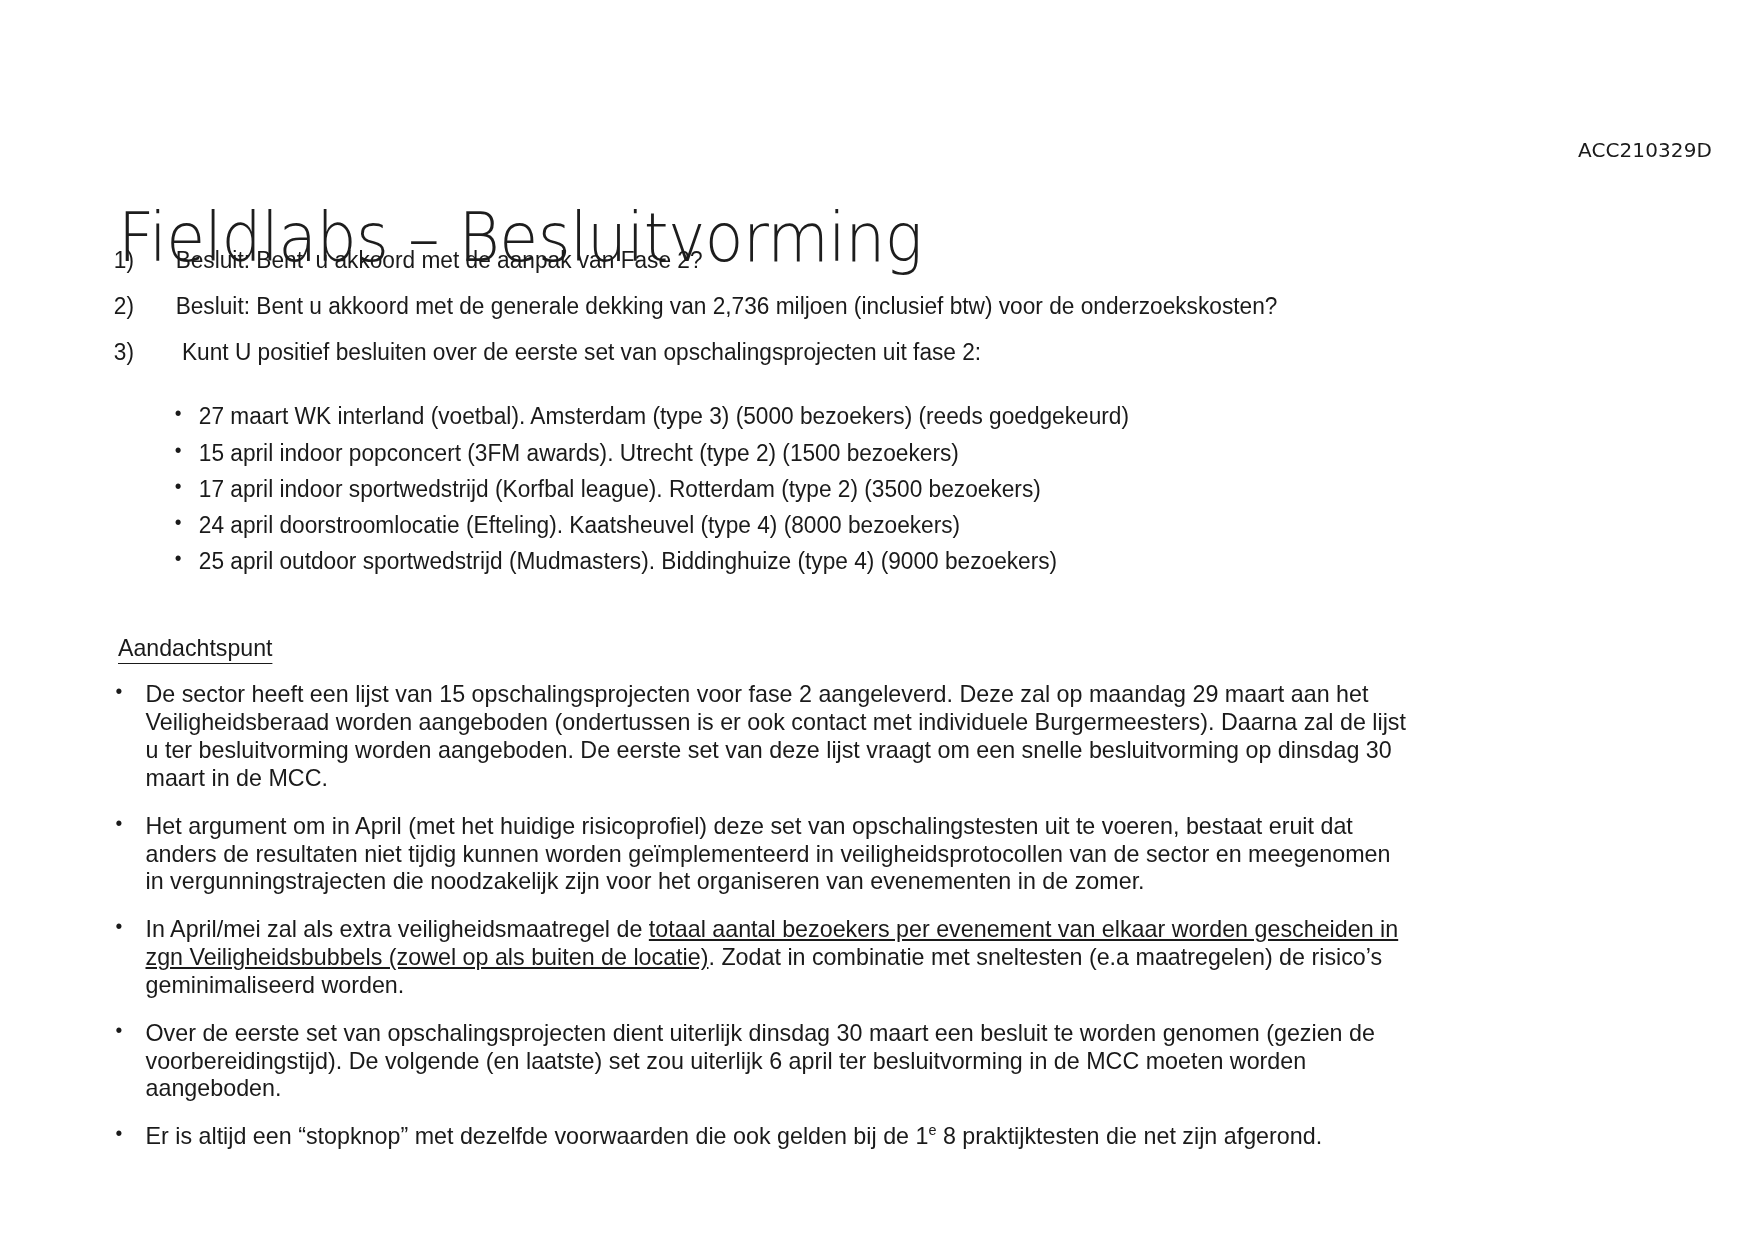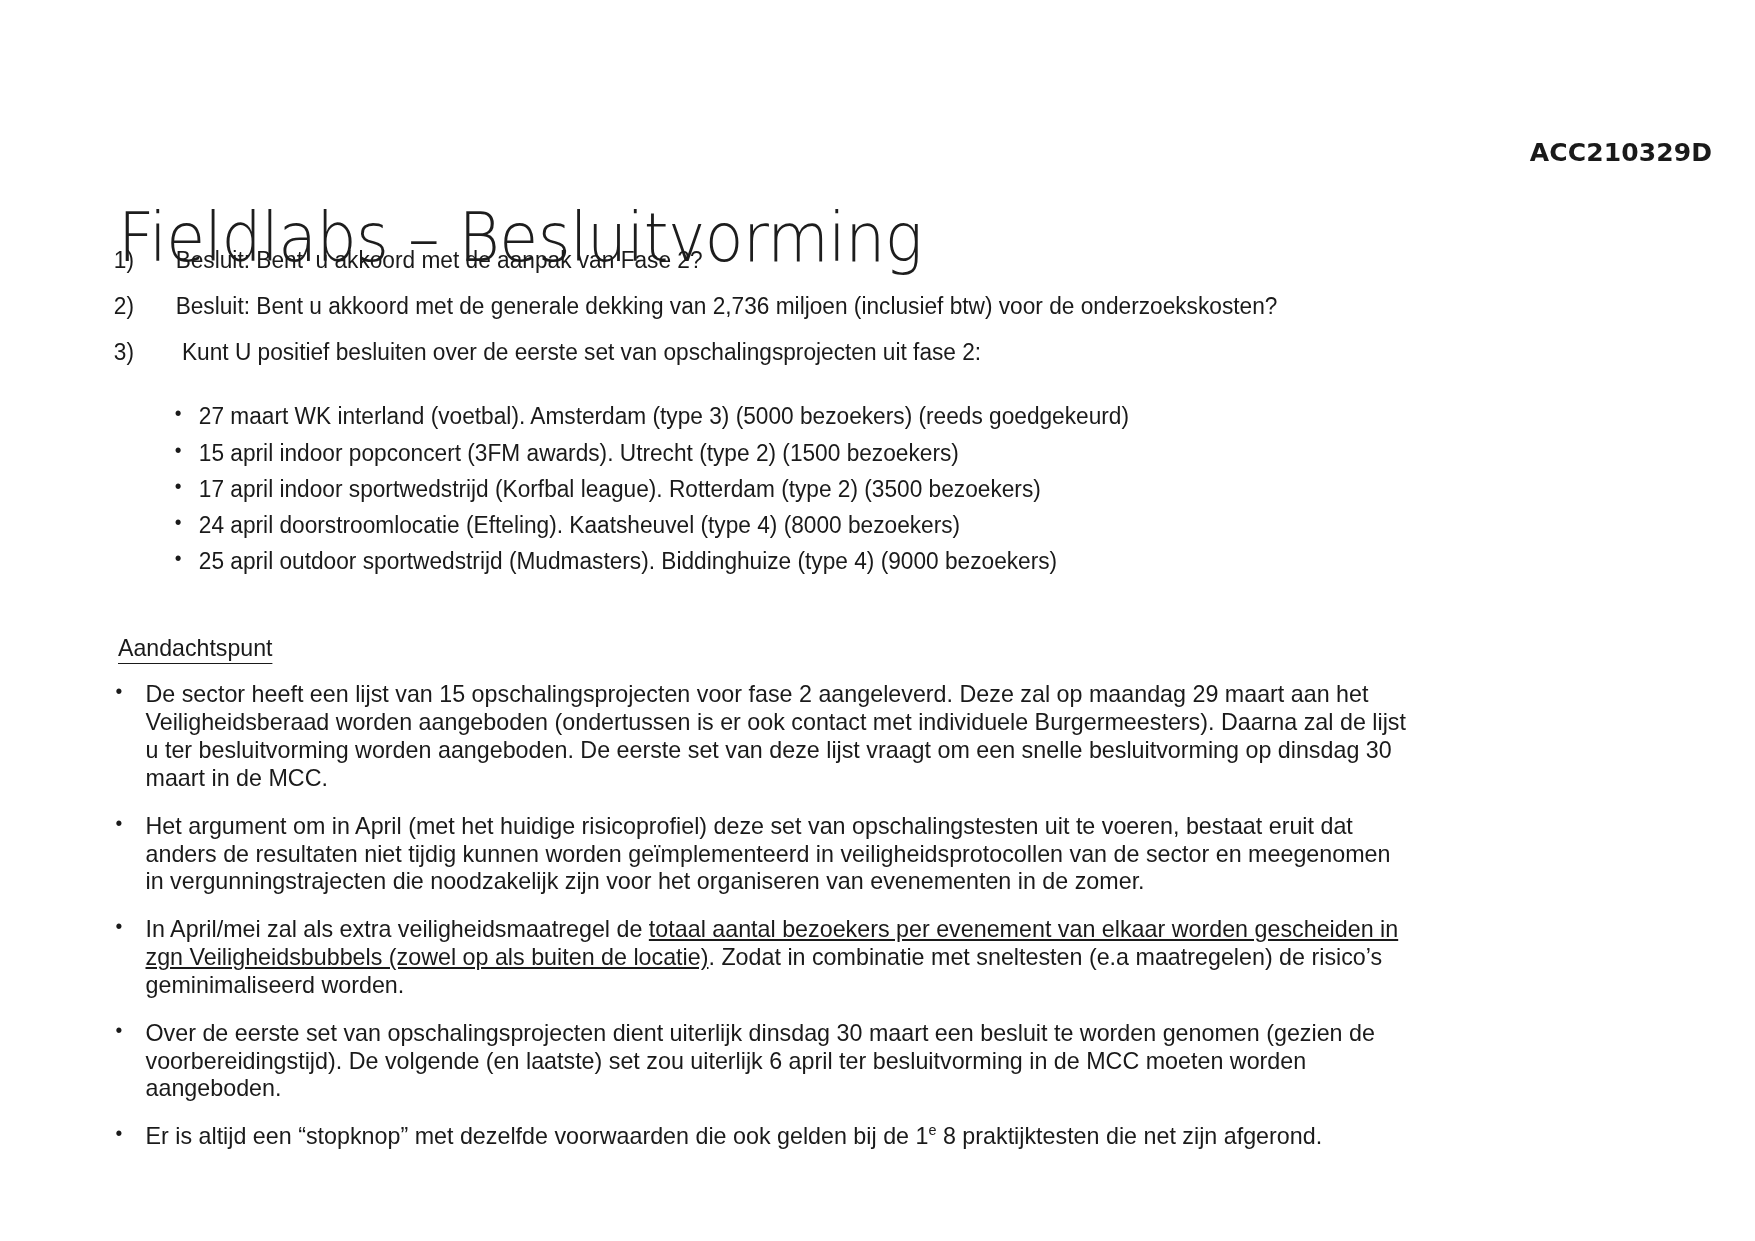--- a/index.html
+++ b/index.html
@@ -20,25 +20,25 @@
     position: absolute;
     inset: 0;
     background: #ffffff;
   }
 
   
   .doc-code {
     position: absolute;
     top: 138px;
     right: 43px;
-    font-size: 25px;
+    font-size: 20px;
     letter-spacing: 0.1px;
     color: #1a1a1a;
     font-family: "DejaVu Sans", sans-serif;
-    font-weight: 700;
+    font-weight: 400;
   }
 
   
   .title {
     position: absolute;
     left: 118px;
     top: 158px;
     font-size: 68px;
     line-height: 1.0;
     font-weight: 300;

